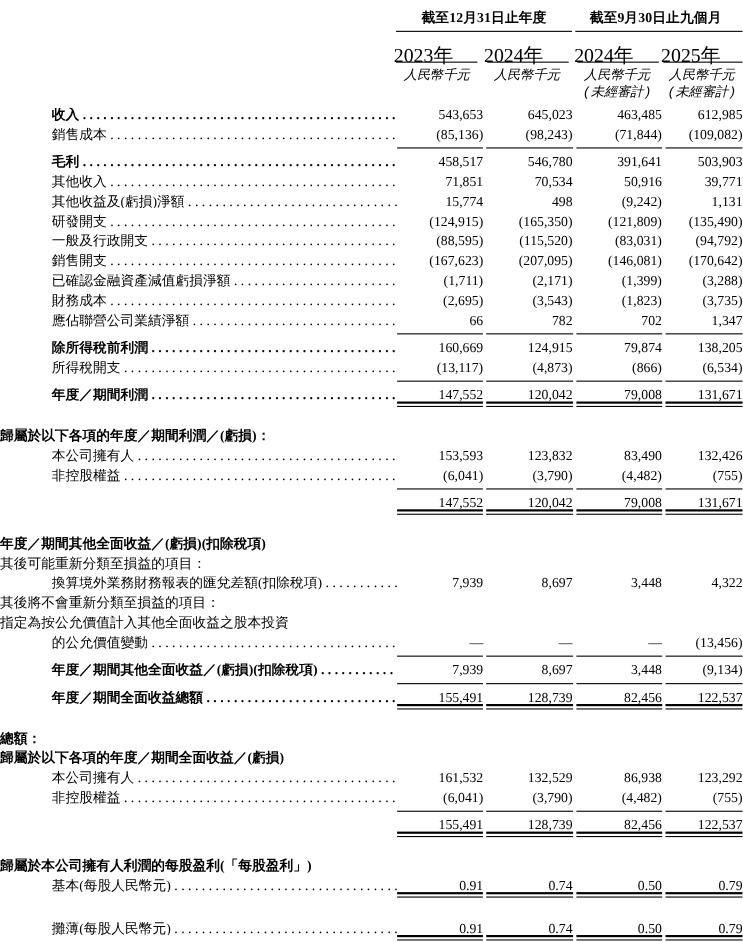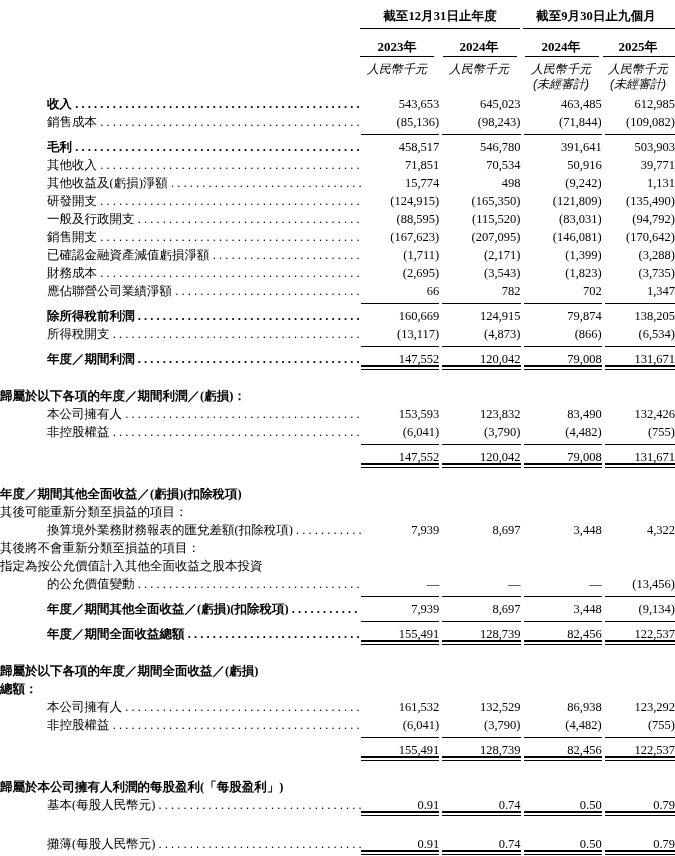--- a/index.html
+++ b/index.html
@@ -25,31 +25,31 @@
     font-size:12.5px;
     letter-spacing:.1px;
   }
   .hdr-rule{
     position:absolute;
     border-top:1px solid #000;
     height:0;
   }
   .hdr-year{
     position:absolute;
-    text-align:center;
-    font-weight:bold;
-    font-size:13px;
+    text-align:left;
+    font-weight:normal;
+    font-size:18px;
   }
   .hdr-unit{
     position:absolute;
     text-align:center;
     font-style:italic;
     font-size:12px;
     line-height:15px;
-    font-family:Liberation Sans, sans-serif;
+    font-family:Liberation Mono, monospace;
   }
 
   
   table.fin{
     border-collapse:collapse;
     width:675px;
     table-layout:fixed;
   }
   table.fin td{
     padding:0;
@@ -629,24 +629,24 @@
       <td class="rulecell2">
             <span class="dblrule"></span>
           </td>
     </tr>
 
     <tr class="spacer-lg">
           <td colspan="8"></td>
         </tr>
 
     <tr class="h-md">
+      <td colspan="8" class="ind1"><span class="b">總額：</span></td>
+    </tr>
+    <tr class="h-md">
       <td colspan="8"><span class="b">歸屬於以下各項的年度／期間全面收益／(虧損)</span></td>
-    </tr>
-    <tr class="h-md">
-      <td colspan="8" class="ind1"><span class="b">總額：</span></td>
     </tr>
 
     <tr class="h-md">
       <td class="ind1">
             <span class="lead"><span class="txt">本公司擁有人</span></span>
           </td>
       <td class="num">161,532</td>
           <td></td>
       <td class="num">132,529</td>
           <td></td>

